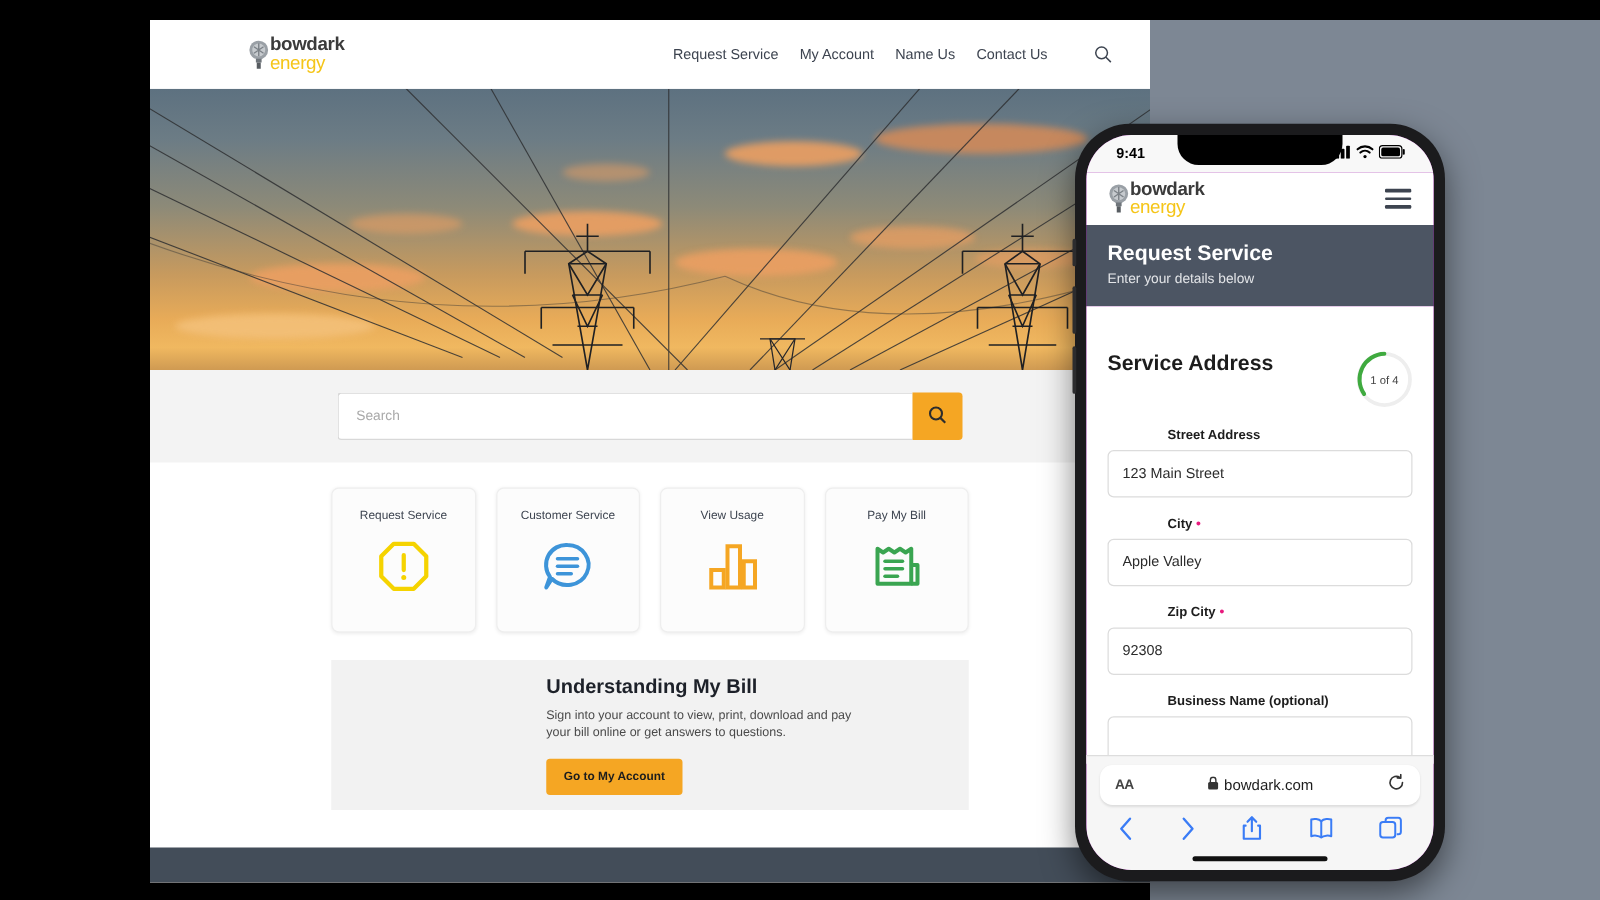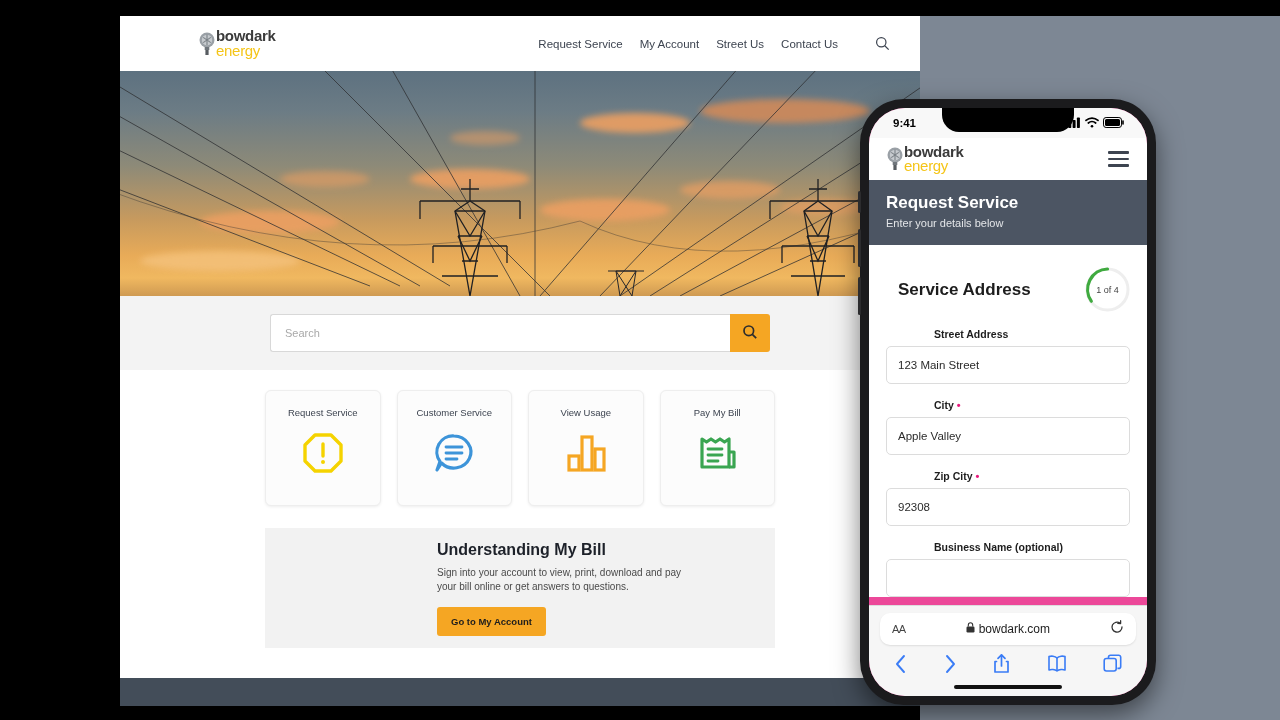--- a/index.html
+++ b/index.html
@@ -164,21 +164,21 @@
   }
 
   
   .phone {
     position: absolute; left: 860px; top: 99px;
     width: 296px; height: 606px;
     background: #1b1b1d; border-radius: 44px;
     padding: 9px; box-shadow: 0 10px 26px rgba(0,0,0,.5);
   }
   .phone-inner {
-    width: 100%; height: 100%; background: #ec4899;
+    width: 100%; height: 100%; background: #a21caf;
     border-radius: 36px; overflow: hidden; position: relative;
   }
   .side-btn {
     position: absolute; left: -2px; width: 3px;
     background: #2c2c2e; border-radius: 2px;
   }
   .notch {
     position: absolute; left: 50%; transform: translateX(-50%);
     top: 0; width: 132px; height: 24px;
     background: #000; border-radius: 0 0 17px 17px; z-index: 6;
@@ -200,23 +200,22 @@
   .burger span { width: 21px; height: 2.6px; background: #3d4450; border-radius: 1px; }
 
   .ph-banner { background: #4c5563; padding: 13px 17px 16px 17px; }
   .ph-banner-title {
     font-size: 17px; font-weight: bold; color: #fff; margin-bottom: 4px;
   }
   .ph-banner-sub { font-size: 11px; color: #e3e5e8; }
 
   .ph-body { padding: 0 17px; background: #fff; }
   .sec-head {
-    display: flex; align-items: center; justify-content: space-between;
-    padding: 22px 0 16px 0;
-    margin-left: 12px;
+    display: flex; align-items: flex-start; justify-content: space-between;
+    padding: 36px 0 16px 0;
   }
   .sec-title { font-size: 17px; font-weight: bold; color: #1d1d1d; }
   .ring { position: relative; width: 45px; height: 45px; }
   .ring-label {
     position: absolute; inset: 0; display: flex;
     align-items: center; justify-content: center;
     font-size: 9px; color: #444;
   }
   .field { margin-bottom: 15px; }
   .field-label {
@@ -235,21 +234,21 @@
   .safari {
     position: absolute; left: 0; bottom: 0; width: 100%;
     background: #f6f6f6; padding: 7px 11px 0 11px;
     border-top: 1px solid #ddd;
   }
   .url-bar {
     background: #fff; border-radius: 10px; height: 32px;
     display: flex; align-items: center; justify-content: space-between;
     padding: 0 12px; box-shadow: 0 1px 2px rgba(0,0,0,.1);
   }
-  .aa { font-size: 11px; color: #444; letter-spacing: -.5px; }
+  .aa { font-size: 11px; color: #444; letter-spacing: -.5px; font-weight: bold; }
   .url-txt {
     font-size: 12px; color: #1d1d1d;
     display: flex; align-items: center; gap: 4px;
   }
   .safari-nav {
     display: flex; align-items: center; justify-content: space-between;
     padding: 8px 14px 4px 14px;
   }
   .home-ind {
     width: 108px; height: 4px; background: #111;
@@ -278,21 +277,21 @@
         </span>
         <span class="logo-text">
           <div class="logo-top">bowdark</div>
           <div class="logo-bot">energy</div>
         </span>
       </div>
 
       <div class="dt-nav">
         <a href="#">Request Service</a>
         <a href="#">My Account</a>
-        <a href="#">Street Us</a>
+        <a href="#">Name Us</a>
         <a href="#">Contact Us</a>
         <span class="dt-search-ico">
           <svg width="15" height="15" viewBox="0 0 16 16">
             <circle cx="6.7" cy="6.7" r="5" fill="none" stroke="#3d4450" stroke-width="1.3"></circle>
             <line x1="10.4" y1="10.4" x2="14.6" y2="14.6" stroke="#3d4450" stroke-width="1.3"></line>
           </svg>
         </span>
       </div>
     </div>
 

